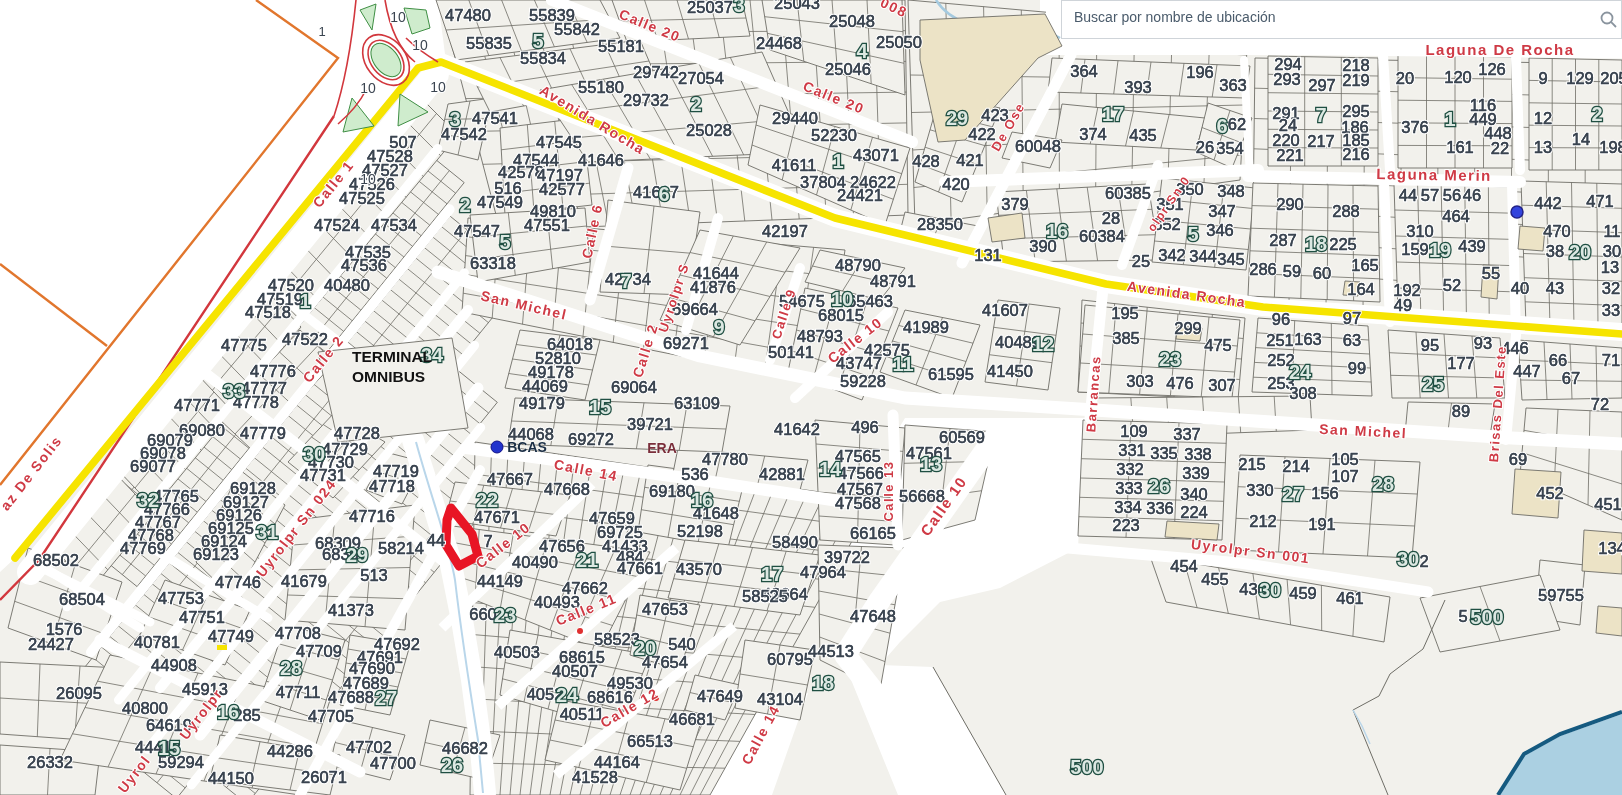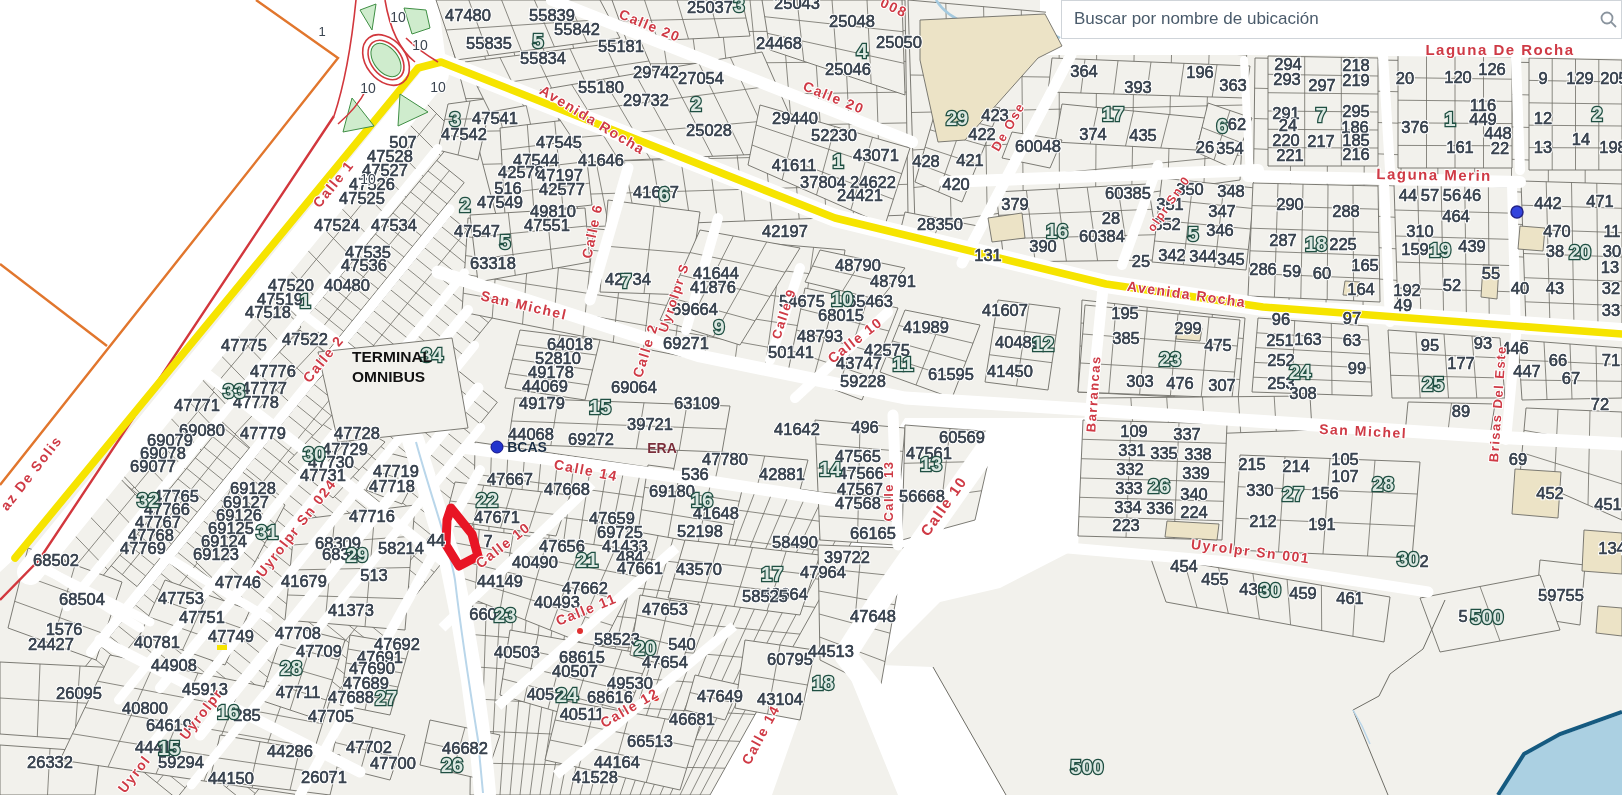--- a/index.html
+++ b/index.html
@@ -1,17 +1,17 @@
 <!DOCTYPE html>
 <html><head><meta charset="utf-8"><style>
 html,body{margin:0;padding:0;}
 body{font-family:"Liberation Sans",sans-serif;}
 #map{position:relative;width:1622px;height:795px;overflow:hidden;background:#fff;}
 #searchbox{position:absolute;left:1061px;top:0px;width:561px;height:39px;background:#fff;border:1px solid #cfd4d9;box-sizing:border-box;}
-#searchbox span{position:absolute;left:12px;top:8px;font-size:17px;color:#4a5b6b;}
+#searchbox span{position:absolute;left:12px;top:8px;font-size:14px;color:#4a5b6b;}
 #searchicon{position:absolute;right:2px;top:9px;width:20px;height:20px;}
 </style></head>
 <body>
 
 <div id="map">
 <svg width="1622" height="795" viewBox="0 0 1622 795">
 
 <rect x="0" y="0" width="1622" height="795" fill="#f2f1ec"></rect>
 
 <polygon points="0,0 438,0 446,62 416,70 13,560 0,572" fill="#ffffff"></polygon>

